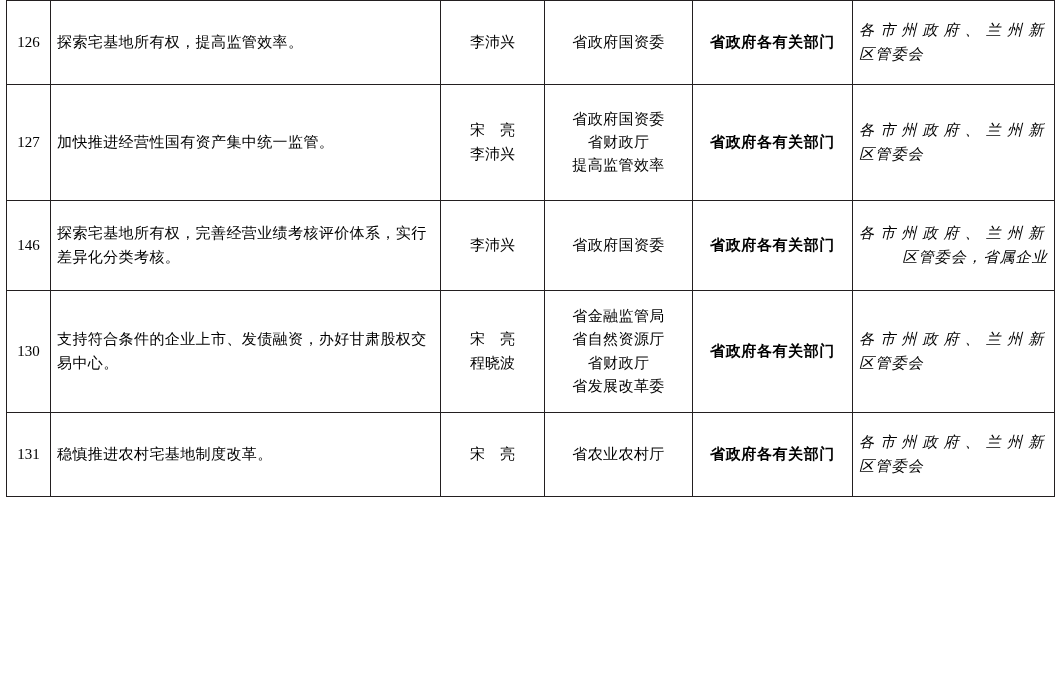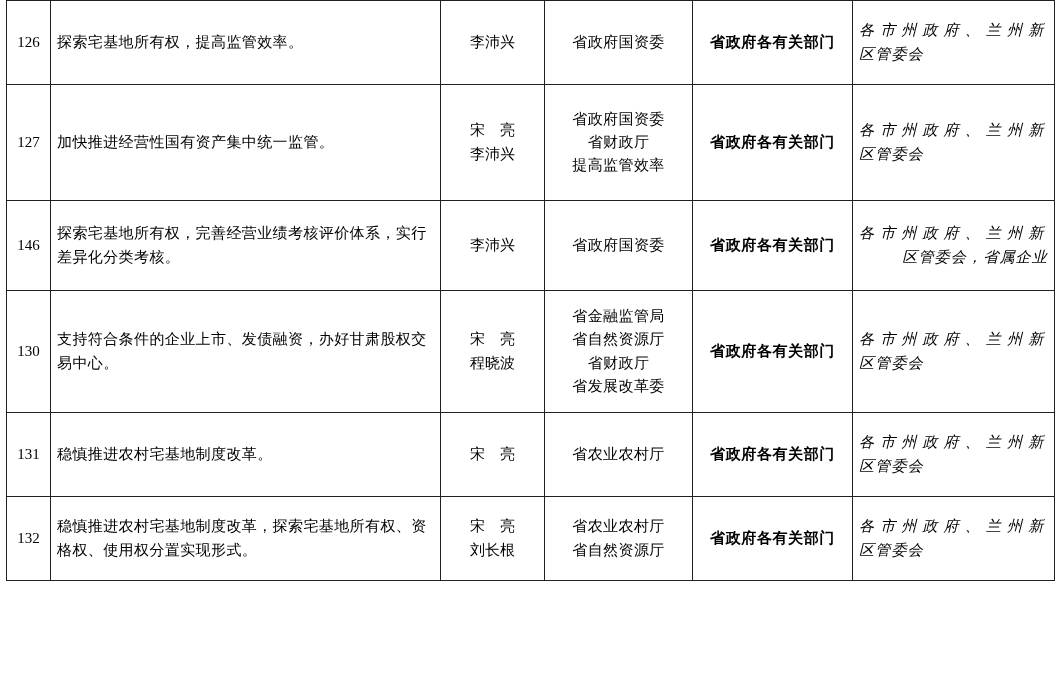--- a/index.html
+++ b/index.html
@@ -193,34 +193,15 @@
         </td>
         <td class="coop-cell">
           <span class="stack-line">省政府各有关部门</span>
         </td>
         <td class="area-cell">
           <span class="stack-line" style="text-align:left">各 市 州 政 府 、 兰 州 新</span>
           <span class="stack-line" style="text-align:left">区管委会</span>
         </td>
       </tr>
 
-      <tr class="row-h7">
-        <td class="index-cell">132</td>
-        <td class="task-cell">稳慎推进农村宅基地制度改革，探索宅基地所有权、资格权、使用权分置实现形式。</td>
-        <td class="center-cell">
-          <span class="stack-line">宋　亮</span>
-          <span class="stack-line">刘长根</span>
-        </td>
-        <td class="leadunit-cell">
-          <span class="stack-line">省农业农村厅</span>
-          <span class="stack-line">省自然资源厅</span>
-        </td>
-        <td class="coop-cell">
-          <span class="stack-line">省政府各有关部门</span>
-        </td>
-        <td class="area-cell">
-          <span class="stack-line" style="text-align:left">各 市 州 政 府 、 兰 州 新</span>
-          <span class="stack-line" style="text-align:left">区管委会</span>
-        </td>
-      </tr>
     </tbody>
   </table>
 </div>
 
 </body></html>

